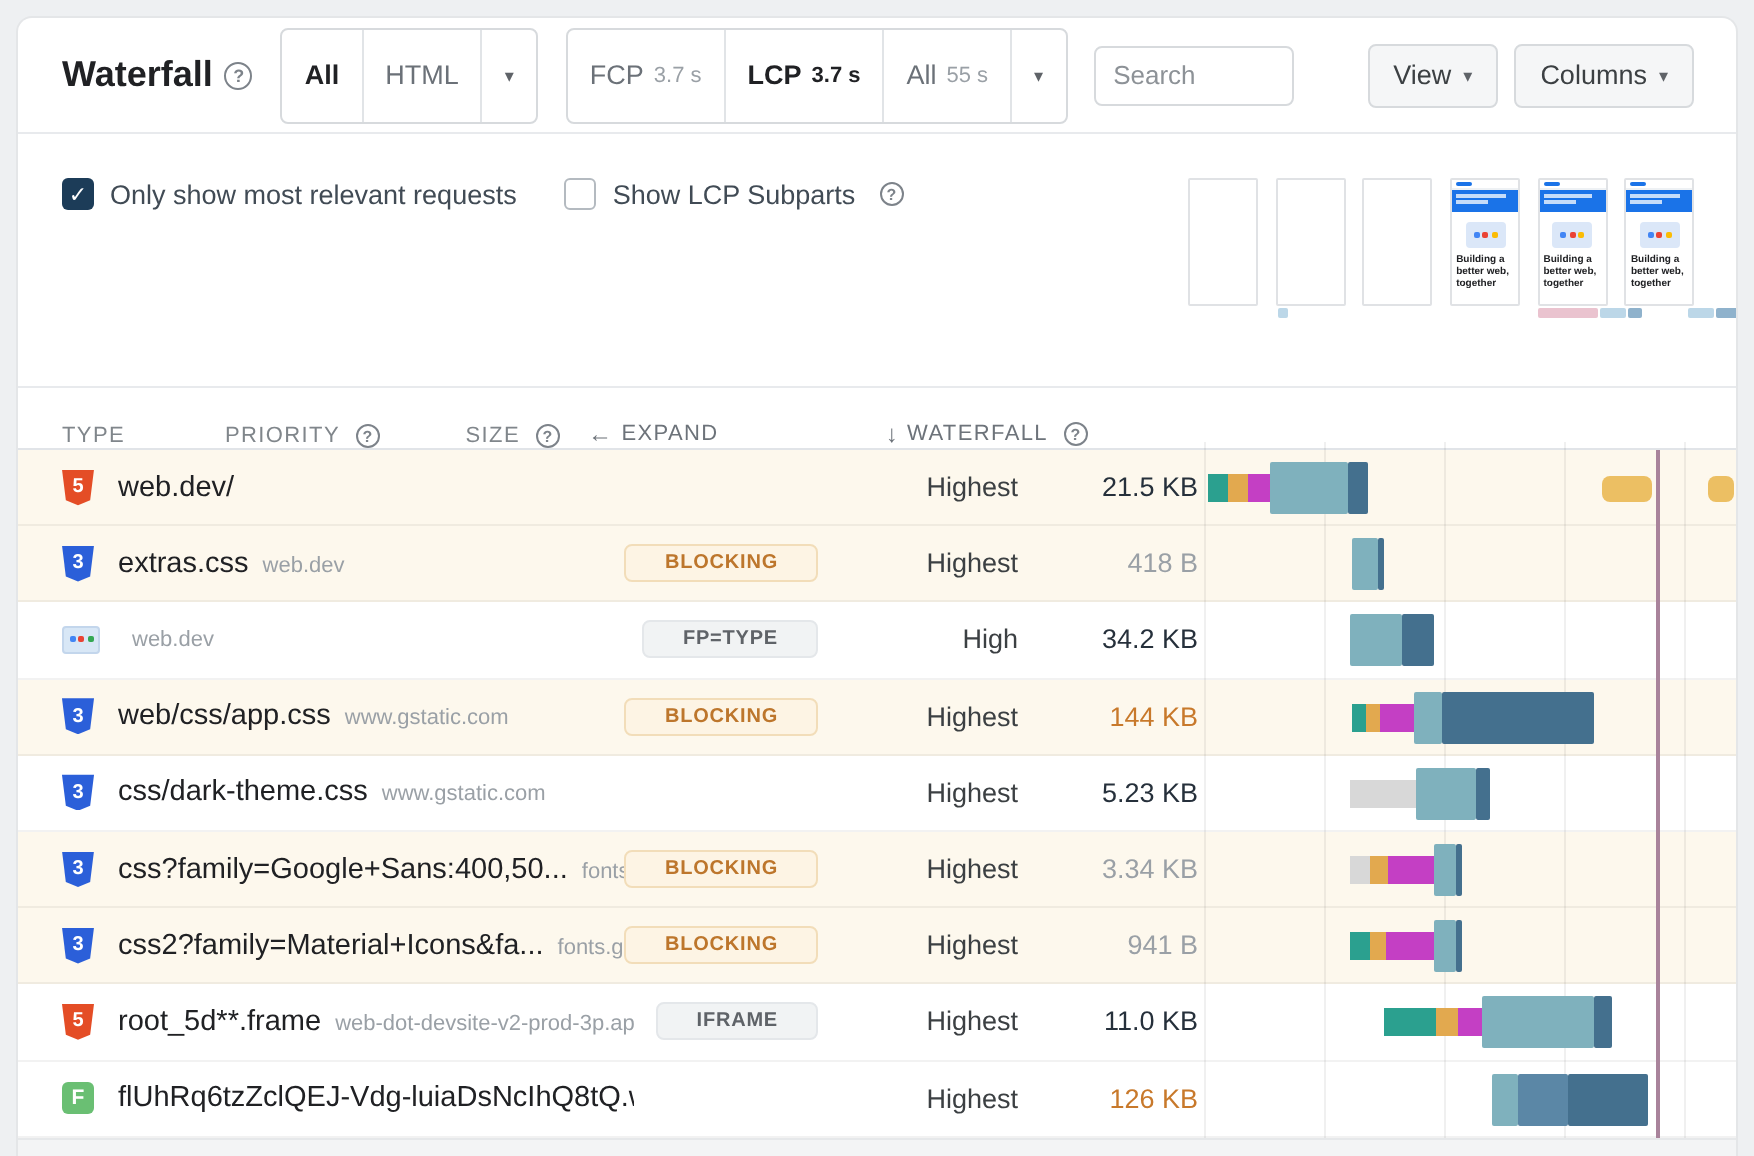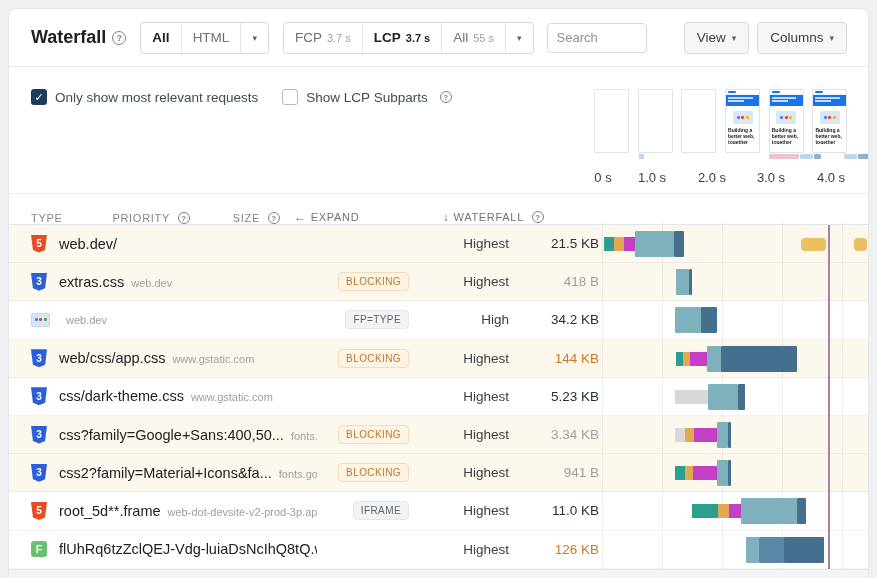--- a/index.html
+++ b/index.html
@@ -9,21 +9,21 @@
   .panel { position:absolute; left:8px; top:8px; width:861px; height:570px;
            background:#fff; border-radius:8px 8px 0 0; border:1px solid #e4e6e8; border-bottom:none; overflow:hidden; }
 
   
   .toolbar { display:flex; align-items:center; height:58px; padding:0 21px 0 22px; border-bottom:1px solid #e8eaed; }
   .title { font-size:18px; font-weight:700; color:#202124; }
   .help { display:inline-flex; align-items:center; justify-content:center;
           width:14px; height:14px; border:1.4px solid #7d838a; border-radius:50%;
           color:#7d838a; font-size:9px; font-weight:700; margin-left:6px; }
   .help.sm { width:12px; height:12px; font-size:8px; border-width:1.2px; margin-left:4px; }
-  .btn-group { display:flex; align-items:stretch; border:1px solid #d7dadd; border-radius:4px; background:#fff; height:32px; margin-left:14px; overflow:hidden; }
+  .btn-group { display:flex; align-items:stretch; border:1px solid #d7dadd; border-radius:4px; background:#fff; height:48px; margin-left:14px; overflow:hidden; }
   .bg-seg { display:flex; align-items:center; padding:0 11px; font-size:13.5px; color:#6b7178; border-left:1px solid #e1e4e7; cursor:pointer; white-space:nowrap; }
   .bg-seg:first-child { border-left:none; }
   .bg-seg.active { color:#202124; font-weight:700; }
   .bg-seg .subval { font-size:11px; color:#9aa0a6; margin-left:5px; font-weight:400; }
   .bg-seg.active .subval { color:#202124; font-weight:700; }
   .caret { color:#5f6368; font-size:9px; }
   .search { margin-left:13px; width:100px; height:30px; border:1px solid #d7dadd; border-radius:4px;
             font-size:13px; padding:0 9px; color:#202124; font-family:"Liberation Sans",sans-serif; }
   .search::placeholder { color:#8d9297; }
   .right-actions { margin-left:auto; display:flex; gap:8px; }
@@ -72,21 +72,21 @@
   .arrow { font-size:12px; }
 
   .rows { position:absolute; left:0; top:216px; width:861px; }
   .row { position:relative; height:38.2px; display:flex; align-items:center; border-bottom:1px solid rgba(0,0,0,.05); background:#fff; cursor:pointer; }
   .row.hl { background:#fdf8ed; }
   .cell-icon { width:50px; padding-left:22px; display:flex; align-items:center; }
   .cell-url { flex:1; min-width:0; display:flex; align-items:baseline; overflow:hidden; white-space:nowrap; }
   .url { font-size:14.5px; color:#202124; }
   .dom { font-size:11px; color:#9aa0a6; margin-left:7px; }
   .cell-badge { flex:none; display:flex; justify-content:flex-end; width:102px; padding-right:10px; }
-  .badge { font-size:10px; font-weight:400; letter-spacing:.4px; padding:3px 7px; border-radius:4px; white-space:nowrap; }
+  .badge { font-size:10px; font-weight:700; letter-spacing:.4px; padding:3px 19px; border-radius:4px; white-space:nowrap; }
   .badge.blocking { color:#bd762c; background:#fdf4e4; border:1px solid #f2ddb9; }
   .badge.neutral { color:#5f6368; background:#f1f3f4; border:1px solid #e4e7ea; }
   .cell-pri { width:90px; text-align:right; font-size:13.5px; color:#3c4043; }
   .cell-size { width:90px; text-align:right; font-size:13.5px; color:#26303b; }
   .cell-size.muted { color:#9aa0a6; }
   .cell-size.warn { color:#c8792b; }
   .cell-wf { flex:none; width:271px; }
 
   
   .ticon { display:inline-flex; align-items:center; justify-content:center; }
@@ -228,27 +228,20 @@
       </div>
     <div class="mini-strip" id="miniStrip">
         <span style="left: 45px; width: 5px; background: rgb(188, 215, 232);"></span>
         <span style="left: 175px; width: 30px; background: rgb(234, 195, 207);"></span>
         <span style="left: 206px; width: 13px; background: rgb(188, 215, 232);"></span>
         <span style="left: 220px; width: 7px; background: rgb(143, 178, 204);"></span>
         <span style="left: 250px; width: 13px; background: rgb(188, 215, 232);"></span>
         <span style="left: 264px; width: 11px; background: rgb(143, 178, 204);"></span>
       </div>
   </div>
-  <div class="ruler" id="ruler" style="position:absolute;left:0;top:158px;width:861px;">
-      <span style="left: 594px;">0 s</span>
-      <span style="left: 643px;">1.0 s</span>
-      <span style="left: 703px;">2.0 s</span>
-      <span style="left: 762px;">3.0 s</span>
-      <span style="left: 822px;">4.0 s</span>
-    </div>
 
   <div class="thead">
     <span class="h h-type">TYPE</span>
     <span class="h h-pri">
         <span>PRIORITY</span>
         <span class="help sm">?</span>
       </span>
     <span class="h h-size">
         <span>SIZE</span>
         <span class="help sm">?</span>

